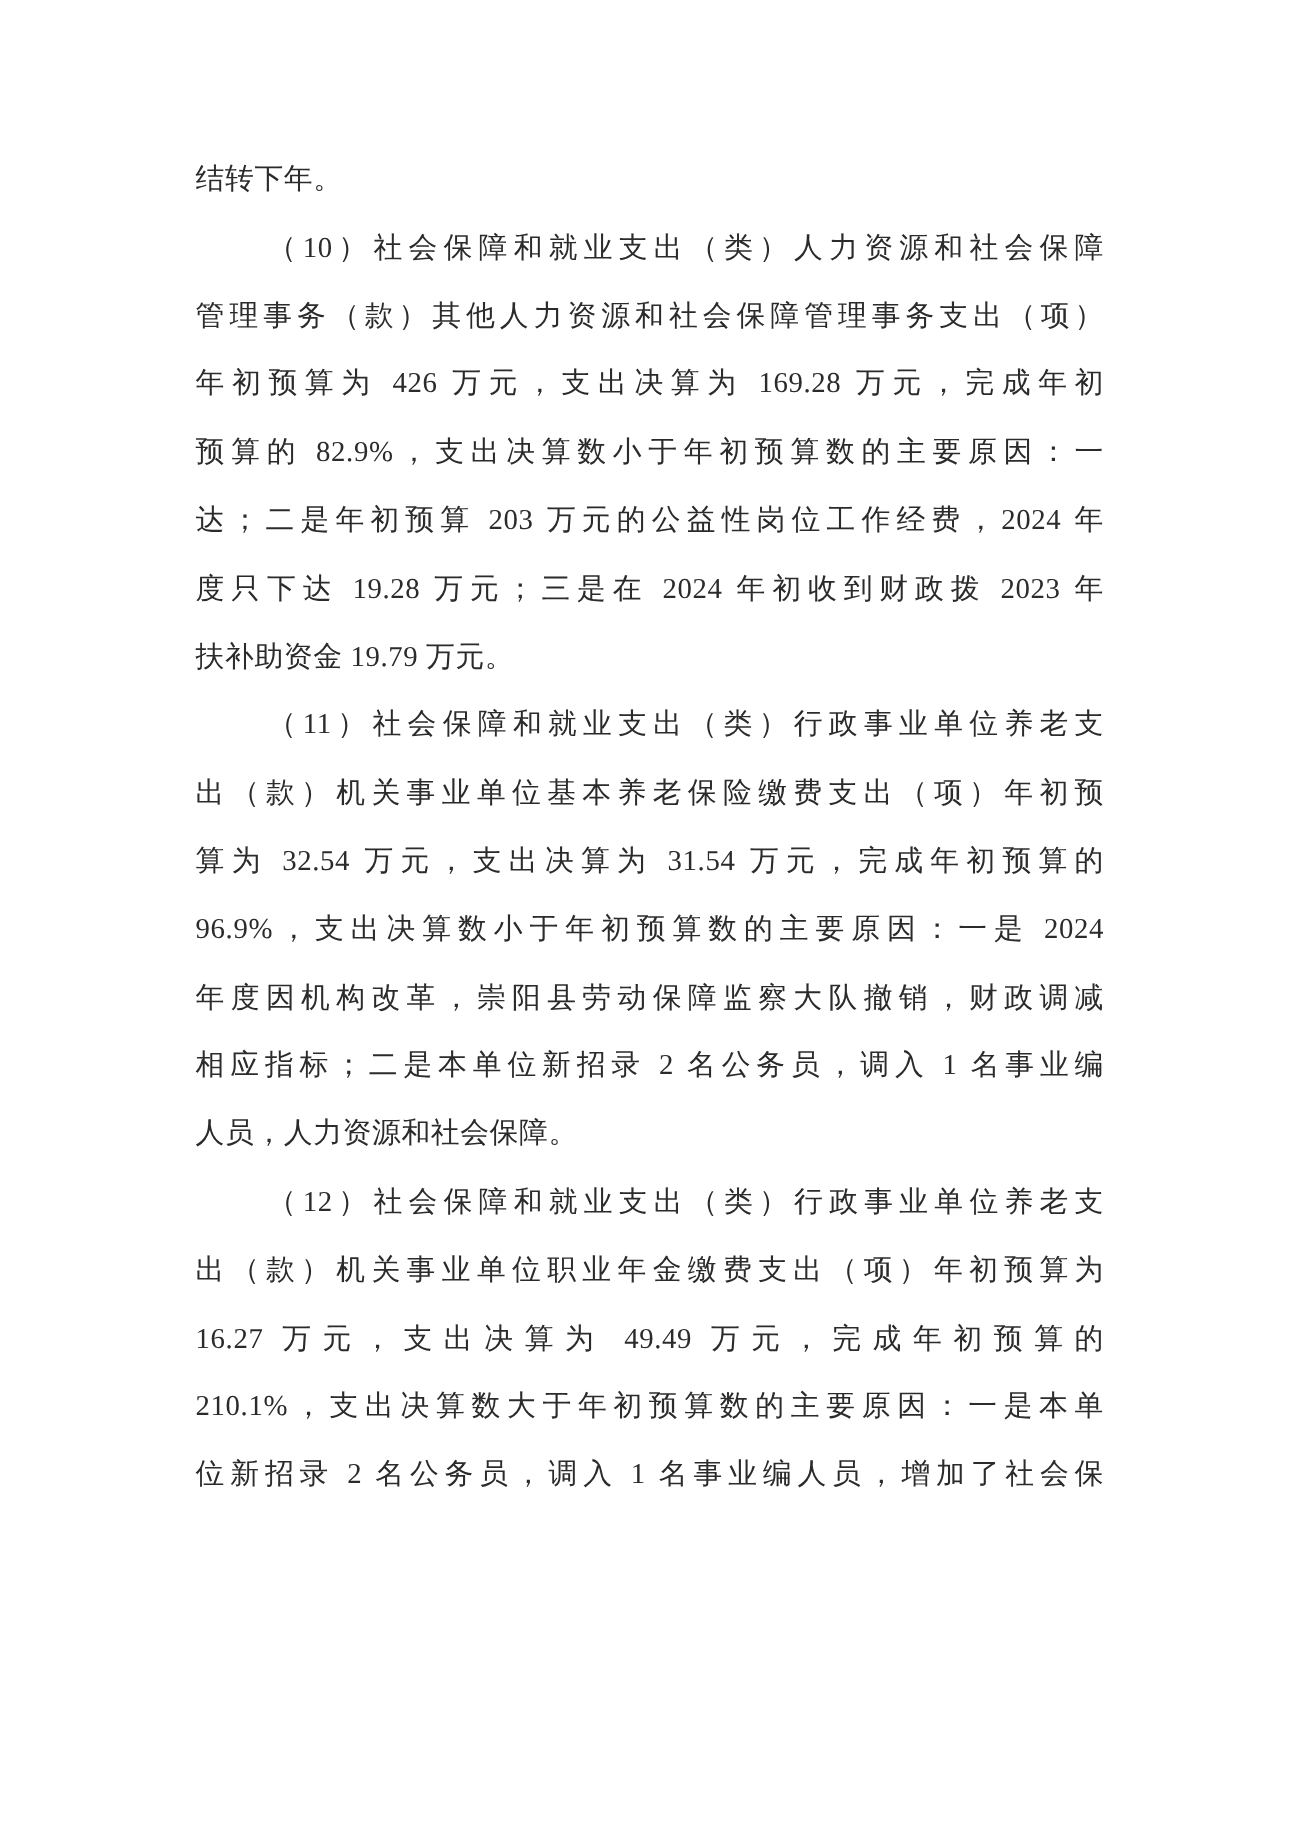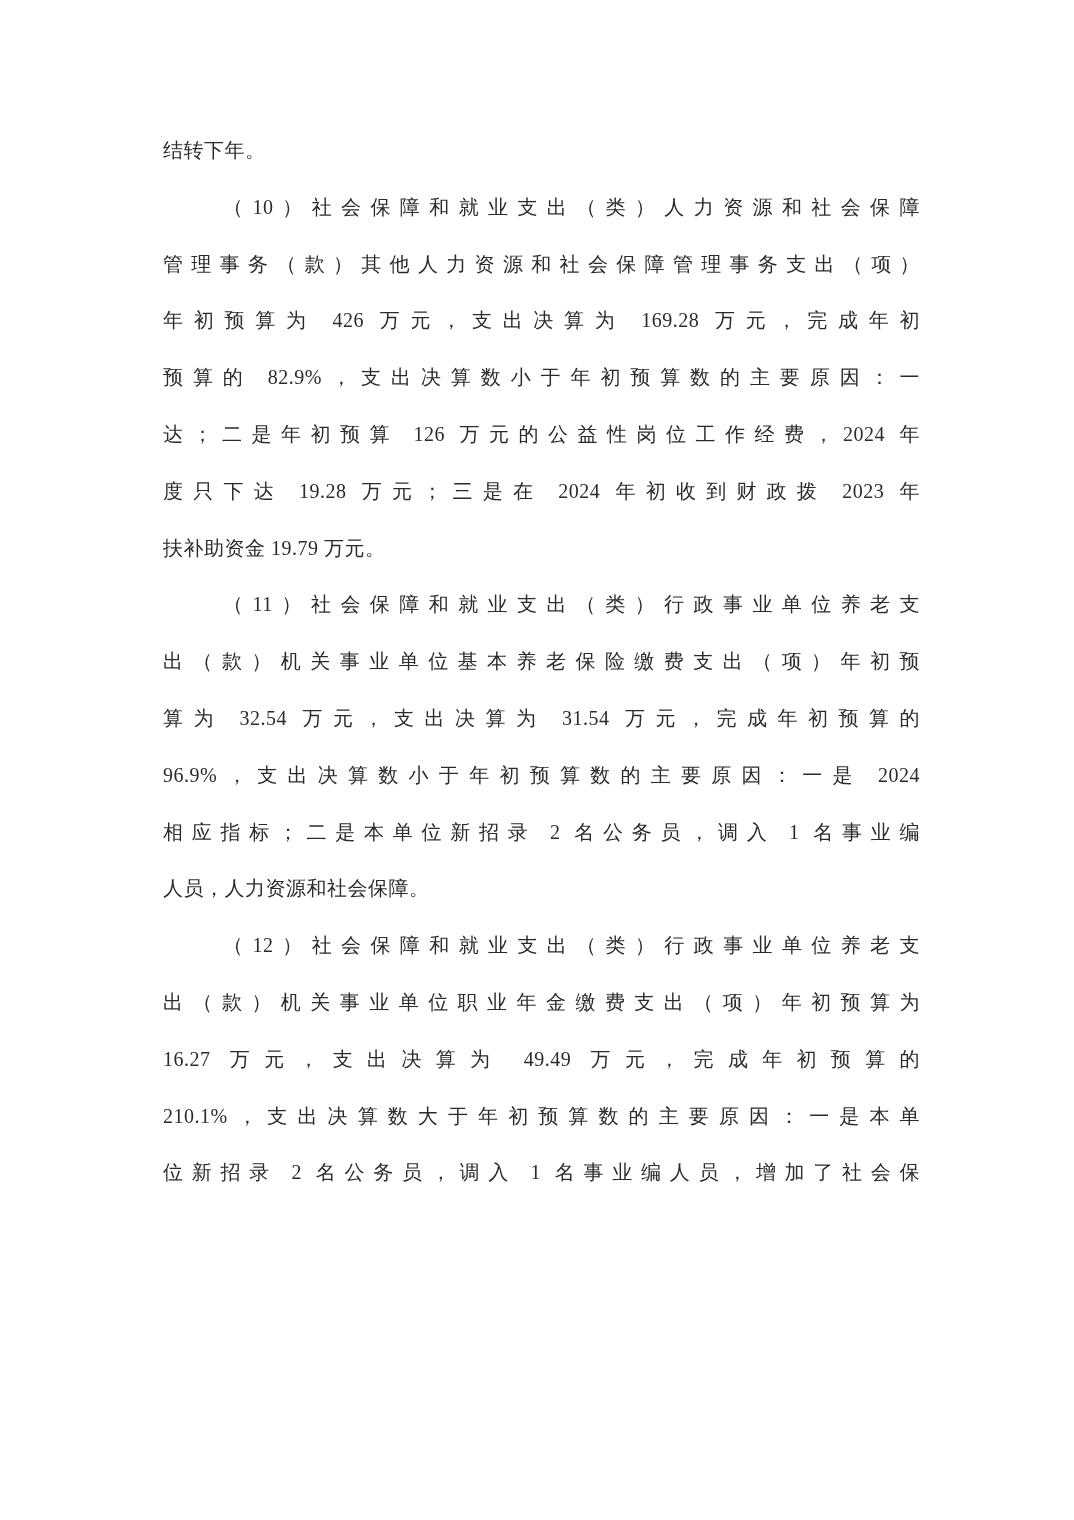--- a/index.html
+++ b/index.html
@@ -22,21 +22,21 @@
     background: #ffffff;
   }
   .content {
     position: absolute;
     left: 163px;
     top: 122px;
     width: 757px;
   }
   .line {
     font-family: "Liberation Serif", "DejaVu Serif", serif;
-    font-size: 20px;
+    font-size: 24px;
     line-height: 56.8px;
     height: 56.8px;
     color: #2b2b2b;
     text-align: justify;
     text-align-last: justify;
     white-space: nowrap;
     letter-spacing: 0.5px;
   }
   .line.endline {
     text-align: left;
@@ -49,27 +49,28 @@
 </head>
 <body>
 
 <div class="page">
   <div class="content" id="doc">
       <div class="line endline">结转下年。</div>
       <div class="line pfirst">（10）社会保障和就业支出（类）人力资源和社会保障</div>
       <div class="line">管理事务（款）其他人力资源和社会保障管理事务支出（项）</div>
       <div class="line">年初预算为 426 万元，支出决算为 169.28 万元，完成年初</div>
       <div class="line">预算的 82.9%，支出决算数小于年初预算数的主要原因：一</div>
-      <div class="line">达；二是年初预算 126 万元的公益性岗位工作经费，2024 年</div>
+      <div class="line">达；二是年初预算 203 万元的公益性岗位工作经费，2024 年</div>
       <div class="line">度只下达 19.28 万元；三是在 2024 年初收到财政拨 2023 年</div>
       <div class="line endline">扶补助资金 19.79 万元。</div>
       <div class="line pfirst">（11）社会保障和就业支出（类）行政事业单位养老支</div>
       <div class="line">出（款）机关事业单位基本养老保险缴费支出（项）年初预</div>
       <div class="line">算为 32.54 万元，支出决算为 31.54 万元，完成年初预算的</div>
       <div class="line">96.9%，支出决算数小于年初预算数的主要原因：一是 2024</div>
+      <div class="line">年度因机构改革，崇阳县劳动保障监察大队撤销，财政调减</div>
       <div class="line">相应指标；二是本单位新招录 2 名公务员，调入 1 名事业编</div>
       <div class="line endline">人员，人力资源和社会保障。</div>
       <div class="line pfirst">（12）社会保障和就业支出（类）行政事业单位养老支</div>
       <div class="line">出（款）机关事业单位职业年金缴费支出（项）年初预算为</div>
       <div class="line">16.27 万元，支出决算为 49.49 万元，完成年初预算的</div>
       <div class="line">210.1%，支出决算数大于年初预算数的主要原因：一是本单</div>
       <div class="line">位新招录 2 名公务员，调入 1 名事业编人员，增加了社会保</div>
     </div>
 </div>
 

